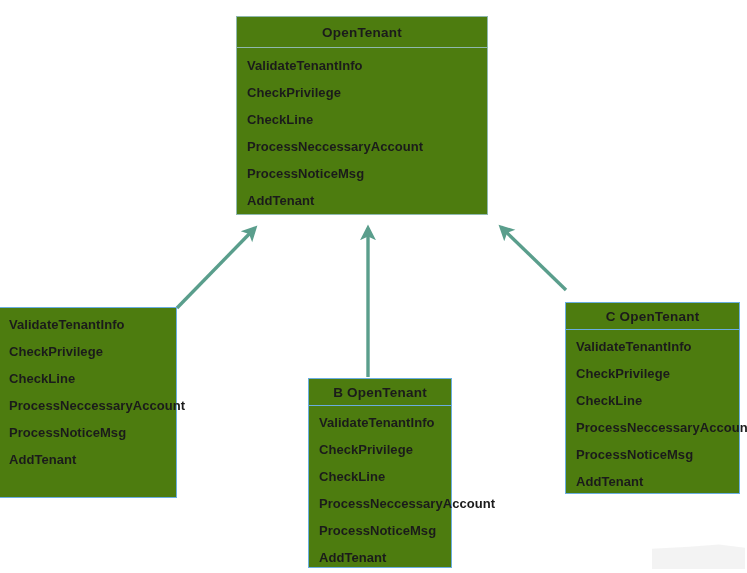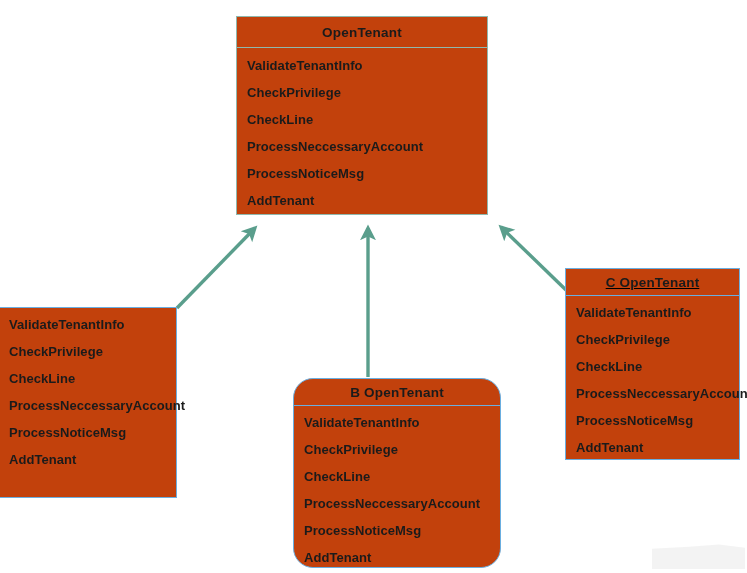--- a/index.html
+++ b/index.html
@@ -31,21 +31,21 @@
     top: 0;
     width: 747px;
     height: 573px;
     pointer-events: none;
   }
 
   
   .class-box {
     position: absolute;
     box-sizing: border-box;
-    background: #c2410c;
+    background: #4d7c0f;
     border: 1.5px solid #6aaee0;
   }
   .class-box.parent-box {
     border: 1.5px solid #8fb8ae;
   }
 
   .class-header {
     box-sizing: border-box;
     text-align: center;
     font-weight: bold;
@@ -83,26 +83,26 @@
   #box-parent .class-header { height: 31px; font-size: 13.5px; }
   #box-parent .class-members { height: 166px; }
   #box-parent .member-row { left: 10px; font-size: 13px; }
 
   
   #box-a { left: -2px; top: 307px; width: 179px; height: 191px; }
   #box-a .class-header { height: 27px; }
   #box-a .class-members { height: 162px; }
 
   
-  #box-b { left: 293px; top: 378px; width: 208px; height: 190px; border-radius: 20px; }
+  #box-b { left: 308px; top: 378px; width: 144px; height: 190px; }
   #box-b .class-header { height: 27px; }
   #box-b .class-members { height: 161px; }
 
   
-  #box-c { left: 565px; top: 268px; width: 175px; height: 192px; text-decoration: underline; }
+  #box-c { left: 565px; top: 302px; width: 175px; height: 192px; }
   #box-c .class-header { height: 27px; }
   #box-c .class-members { height: 163px; }
 
   
   #watermark {
     position: absolute;
     left: 652px;
     top: 543px;
     width: 93px;
     height: 26px;

